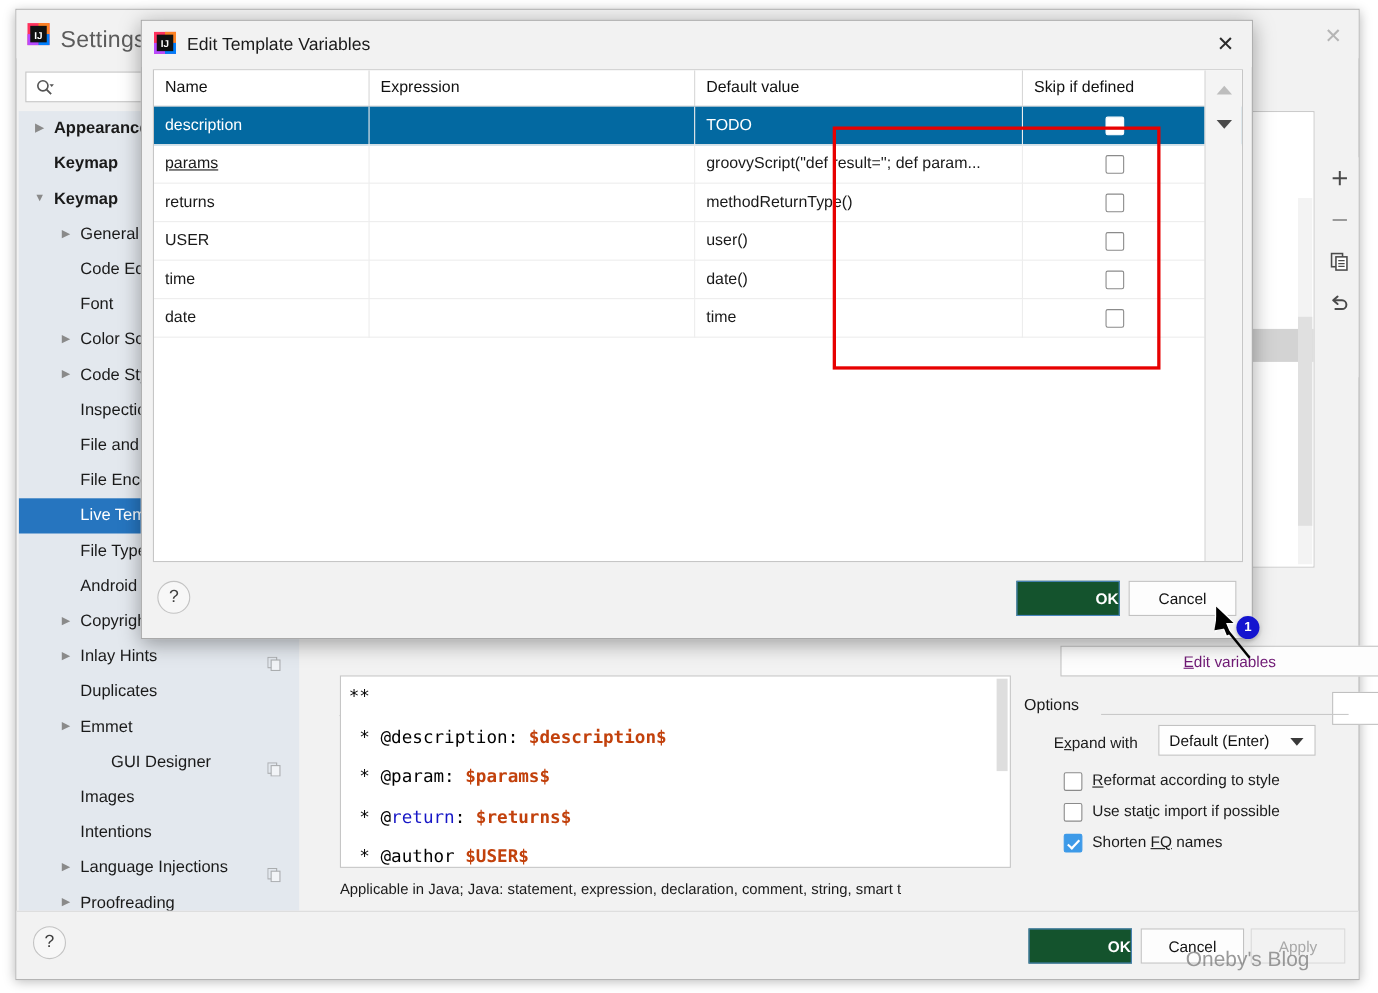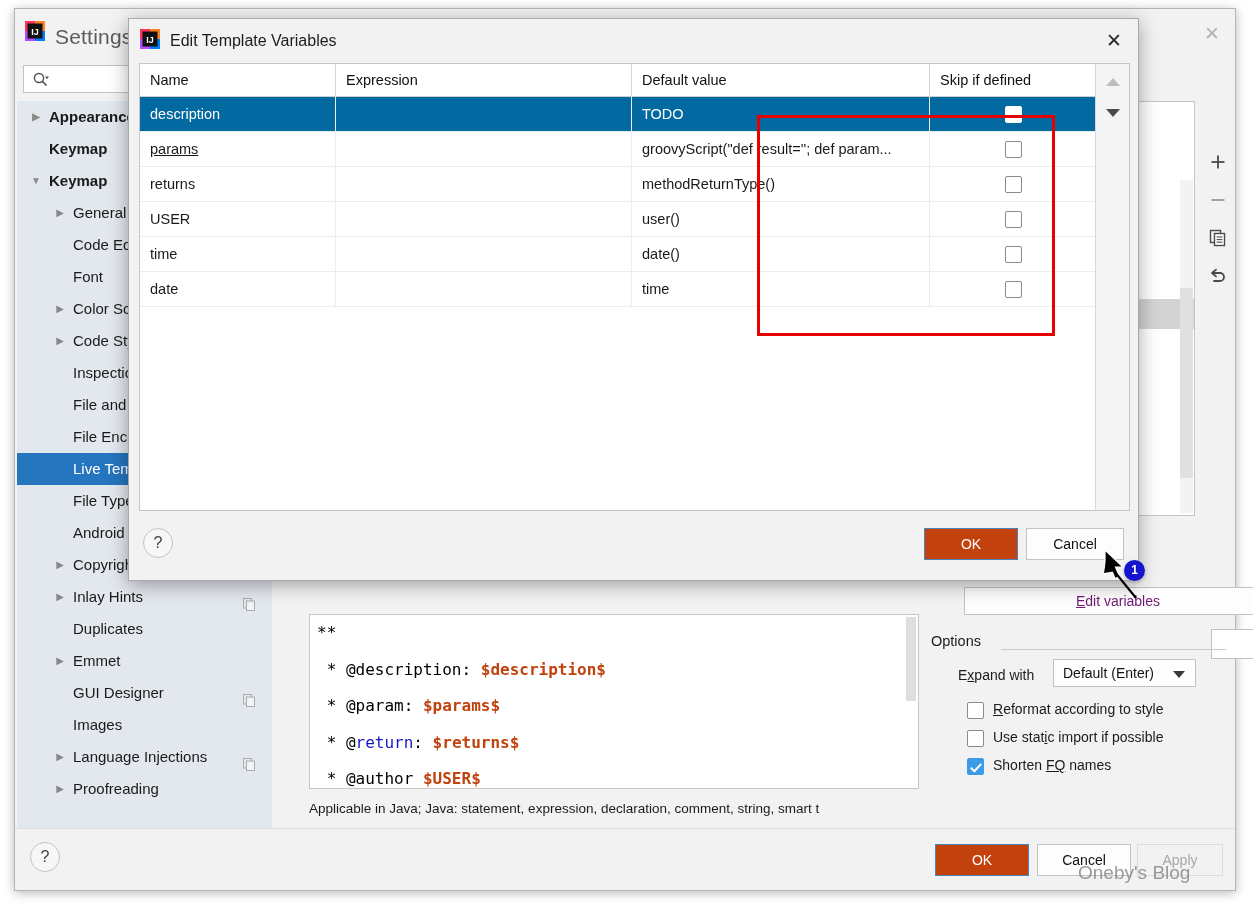--- a/index.html
+++ b/index.html
@@ -195,21 +195,21 @@
   #help-settings {
     position: absolute; left: 15px; top: 13px; width: 30px; height: 30px;
     border: 1px solid #c3c3c3; border-radius: 50%; background: #f7f7f7;
     text-align: center; line-height: 28px; font-size: 16px; color: #3f3f3f; cursor: default;
   }
   .btn {
     position: absolute; height: 32px; border: 1px solid #c2c2c2;
     background: #fdfdfd; font-size: 14px; color: #111;
     text-align: center; line-height: 30px; cursor: default;
   }
-  .btn.primary { background: #c2410c; border-color: #4a86bd; color: #ffffff; font-weight: normal; }
+  .btn.primary { background: #14532d; border-color: #4a86bd; color: #ffffff; font-weight: bold; text-align: right; }
   .btn.disabled { color: #a8a8a8; background: #f2f2f2; border-color: #dadada; }
 
   
   #dialog {
     position: absolute; left: 128px; top: 18px; width: 1011px; height: 563px;
     background: #f2f2f2; border: 1px solid #a9a9a9;
     box-shadow: 0 4px 18px rgba(0,0,0,0.35);
   }
   #dlg-titlebar {
     position: absolute; left: 0; top: 0; right: 0; height: 42px; background: #f2f2f2;
@@ -329,25 +329,26 @@
         <div class="nav-item selected" style="padding-left: 56px;"><span>Live Templates</span></div>
         <div class="nav-item" style="padding-left: 56px;"><span>File Types</span></div>
         <div class="nav-item" style="padding-left: 56px;"><span>Android</span></div>
         <div class="nav-item" style="padding-left: 56px;"><span class="nav-arrow" style="left: 32px;">▶</span><span>Copyright</span></div>
         <div class="nav-item" style="padding-left: 56px;"><span class="nav-arrow" style="left: 32px;">▶</span><span>Inlay Hints</span><span class="nav-copyicon"><svg width="13" height="13" viewBox="0 0 13 13">
               <rect x="0.5" y="0.5" width="8" height="9.5" fill="none" stroke="#7d7d7d"></rect>
               <rect x="3.5" y="3" width="8" height="9.5" fill="#fff" stroke="#7d7d7d"></rect>
             </svg></span></div>
         <div class="nav-item" style="padding-left: 56px;"><span>Duplicates</span></div>
         <div class="nav-item" style="padding-left: 56px;"><span class="nav-arrow" style="left: 32px;">▶</span><span>Emmet</span></div>
-        <div class="nav-item" style="padding-left: 56px;"><span>GUI Designer</span><span class="nav-copyicon"><svg width="13" height="13" viewBox="0 0 13 13">
+        <div class="nav-item" style="padding-left: 84px;"><span>GUI Designer</span><span class="nav-copyicon"><svg width="13" height="13" viewBox="0 0 13 13">
               <rect x="0.5" y="0.5" width="8" height="9.5" fill="none" stroke="#7d7d7d"></rect>
               <rect x="3.5" y="3" width="8" height="9.5" fill="#fff" stroke="#7d7d7d"></rect>
             </svg></span></div>
         <div class="nav-item" style="padding-left: 56px;"><span>Images</span></div>
+        <div class="nav-item" style="padding-left: 56px;"><span>Intentions</span></div>
         <div class="nav-item" style="padding-left: 56px;"><span class="nav-arrow" style="left: 32px;">▶</span><span>Language Injections</span><span class="nav-copyicon"><svg width="13" height="13" viewBox="0 0 13 13">
               <rect x="0.5" y="0.5" width="8" height="9.5" fill="none" stroke="#7d7d7d"></rect>
               <rect x="3.5" y="3" width="8" height="9.5" fill="#fff" stroke="#7d7d7d"></rect>
             </svg></span></div>
         <div class="nav-item" style="padding-left: 56px;"><span class="nav-arrow" style="left: 32px;">▶</span><span>Proofreading</span></div>
       </div>
     <div id="sidebar-scroll">
       <div id="sidebar-thumb"></div>
     </div>
   </div>

